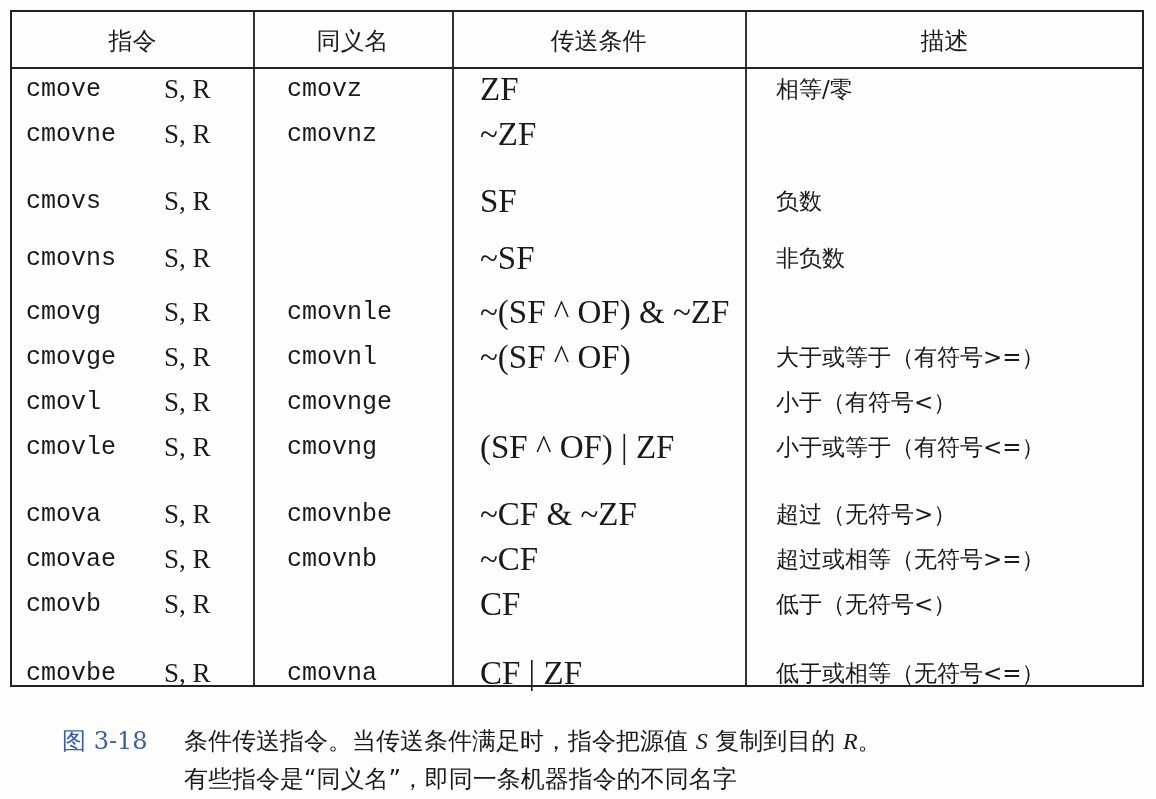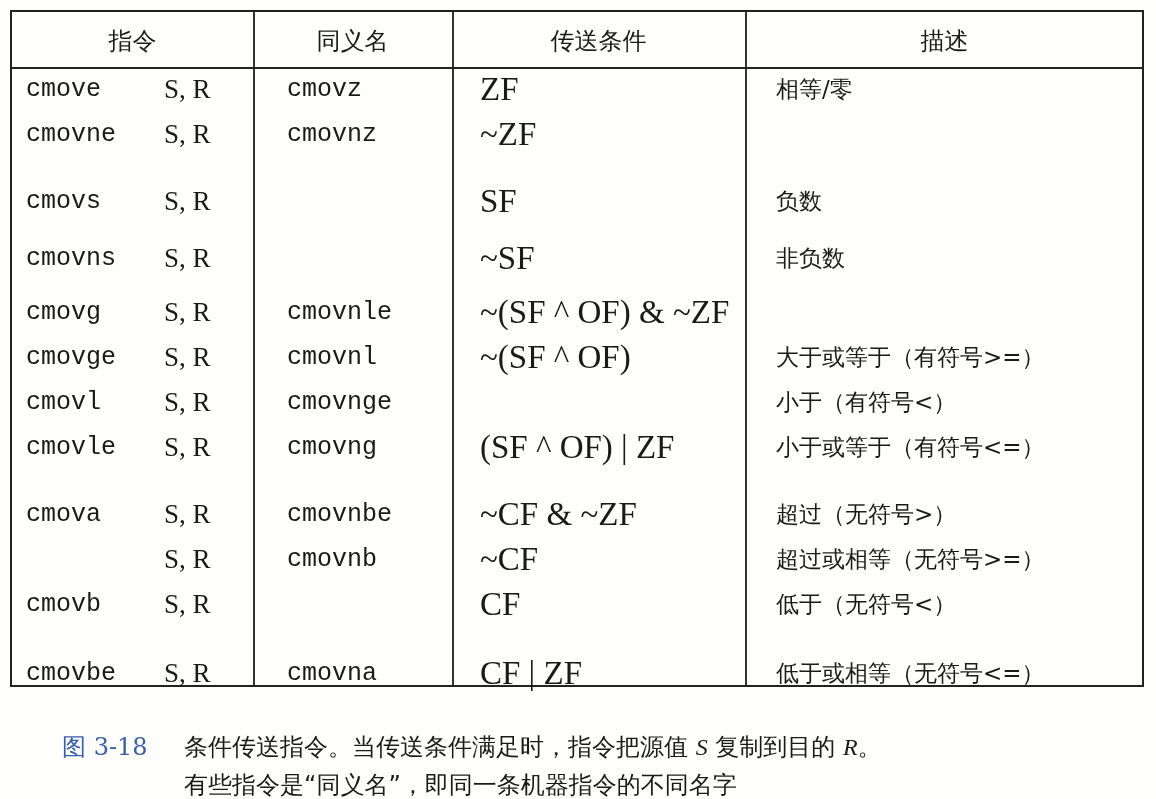--- a/index.html
+++ b/index.html
@@ -9,21 +9,21 @@
   .hline { position:absolute; left:0; right:0; height:2px; background:#222; }
   .hdr { position:absolute; top:0; height:57px; display:flex; align-items:center; justify-content:center; font-family:"DejaVu Sans", sans-serif; font-size:24px; }
   .row { position:absolute; left:0; right:0; height:45px; }
   .cell { position:absolute; top:0; height:45px; display:flex; align-items:center; white-space:nowrap; }
   .instr { left:14px; font-family:"Liberation Mono","DejaVu Sans Mono", monospace; font-size:25px; }
   .ops { left:152px; font-family:"Liberation Serif","DejaVu Serif", serif; font-size:27px; }
   .syn { left:275px; font-family:"Liberation Mono","DejaVu Sans Mono", monospace; font-size:25px; }
   .cond { left:468px; font-family:Liberation Serif, serif; font-size:33px; }
   .desc { left:764px; font-family:"DejaVu Sans", sans-serif; font-size:23px; }
   .caption { position:absolute; left:62px; top:722px; font-family:"DejaVu Sans", sans-serif; font-size:24px; line-height:38px; }
-  .cap-num { color:#3a5ea8; display:inline-block; width:122px; font-family:"DejaVu Serif", serif;margin-top:6px; }
+  .cap-num { color:#3a5ea8; display:inline-block; width:122px; font-family:"DejaVu Serif", serif; }
   .cap-line2 { padding-left:122px; }
   .ital { font-family:"Liberation Serif", serif; font-style:italic; }
 </style>
 </head>
 <body>
 
 <div class="tbl">
   <div class="vline" style="left:241px"></div>
   <div class="vline" style="left:440px"></div>
   <div class="vline" style="left:733px"></div>
@@ -89,20 +89,21 @@
         <div class="cell desc">小于或等于（有符号&lt;=）</div>
       </div>
       <div class="row" style="top: 480px;">
         <div class="cell instr">cmova</div>
         <div class="cell ops">S, R</div>
         <div class="cell syn">cmovnbe</div>
         <div class="cell cond">~CF &amp; ~ZF</div>
         <div class="cell desc">超过（无符号&gt;）</div>
       </div>
       <div class="row" style="top: 525px;">
+        <div class="cell instr">cmovae</div>
         <div class="cell ops">S, R</div>
         <div class="cell syn">cmovnb</div>
         <div class="cell cond">~CF</div>
         <div class="cell desc">超过或相等（无符号&gt;=）</div>
       </div>
       <div class="row" style="top: 570px; text-align: right;">
         <div class="cell instr">cmovb</div>
         <div class="cell ops">S, R</div>
         <div class="cell cond">CF</div>
         <div class="cell desc">低于（无符号&lt;）</div>

